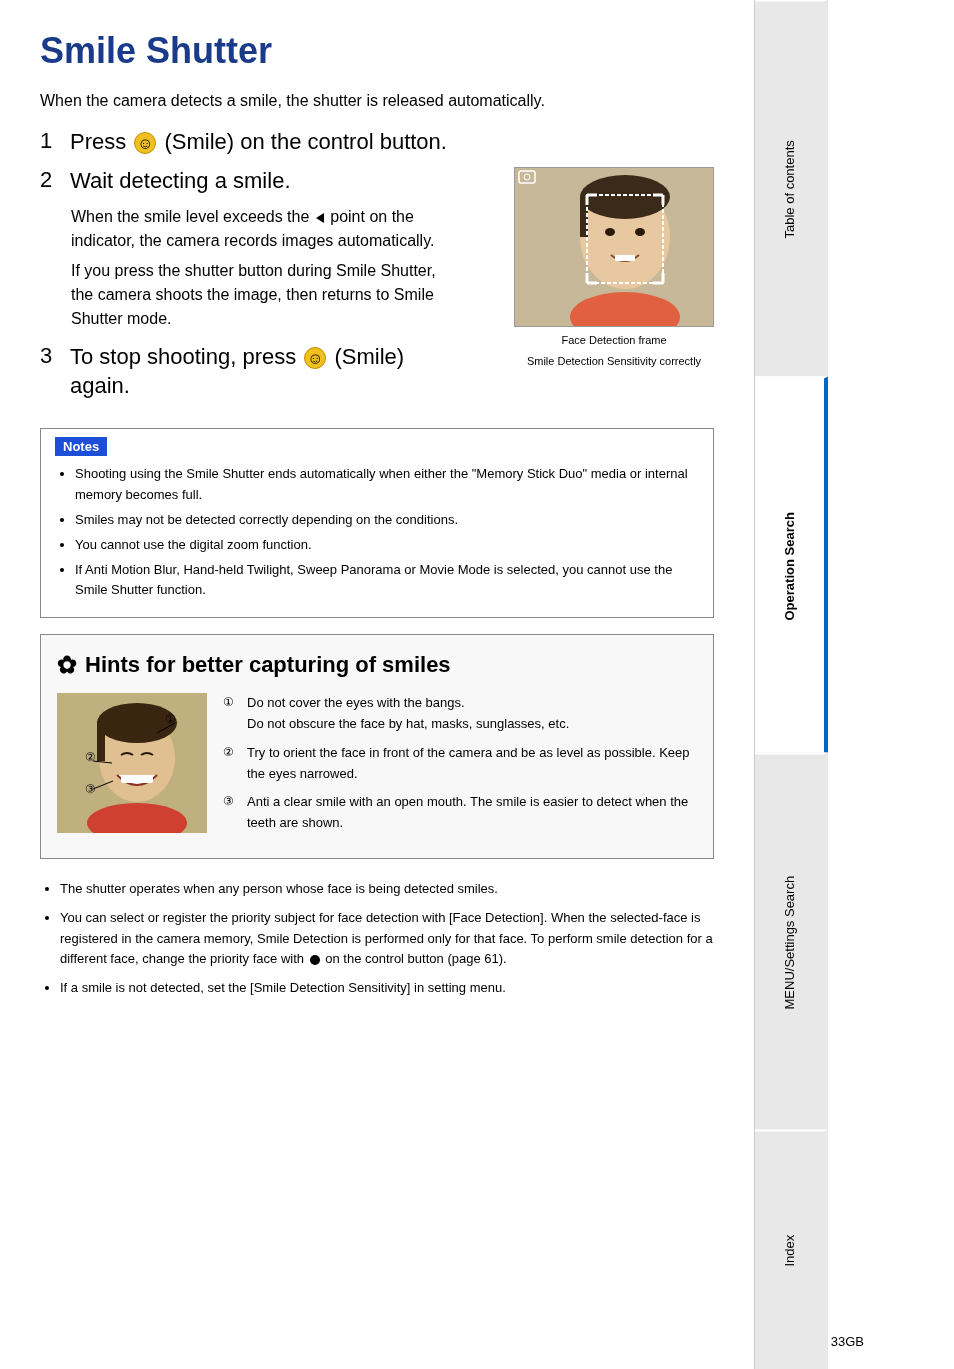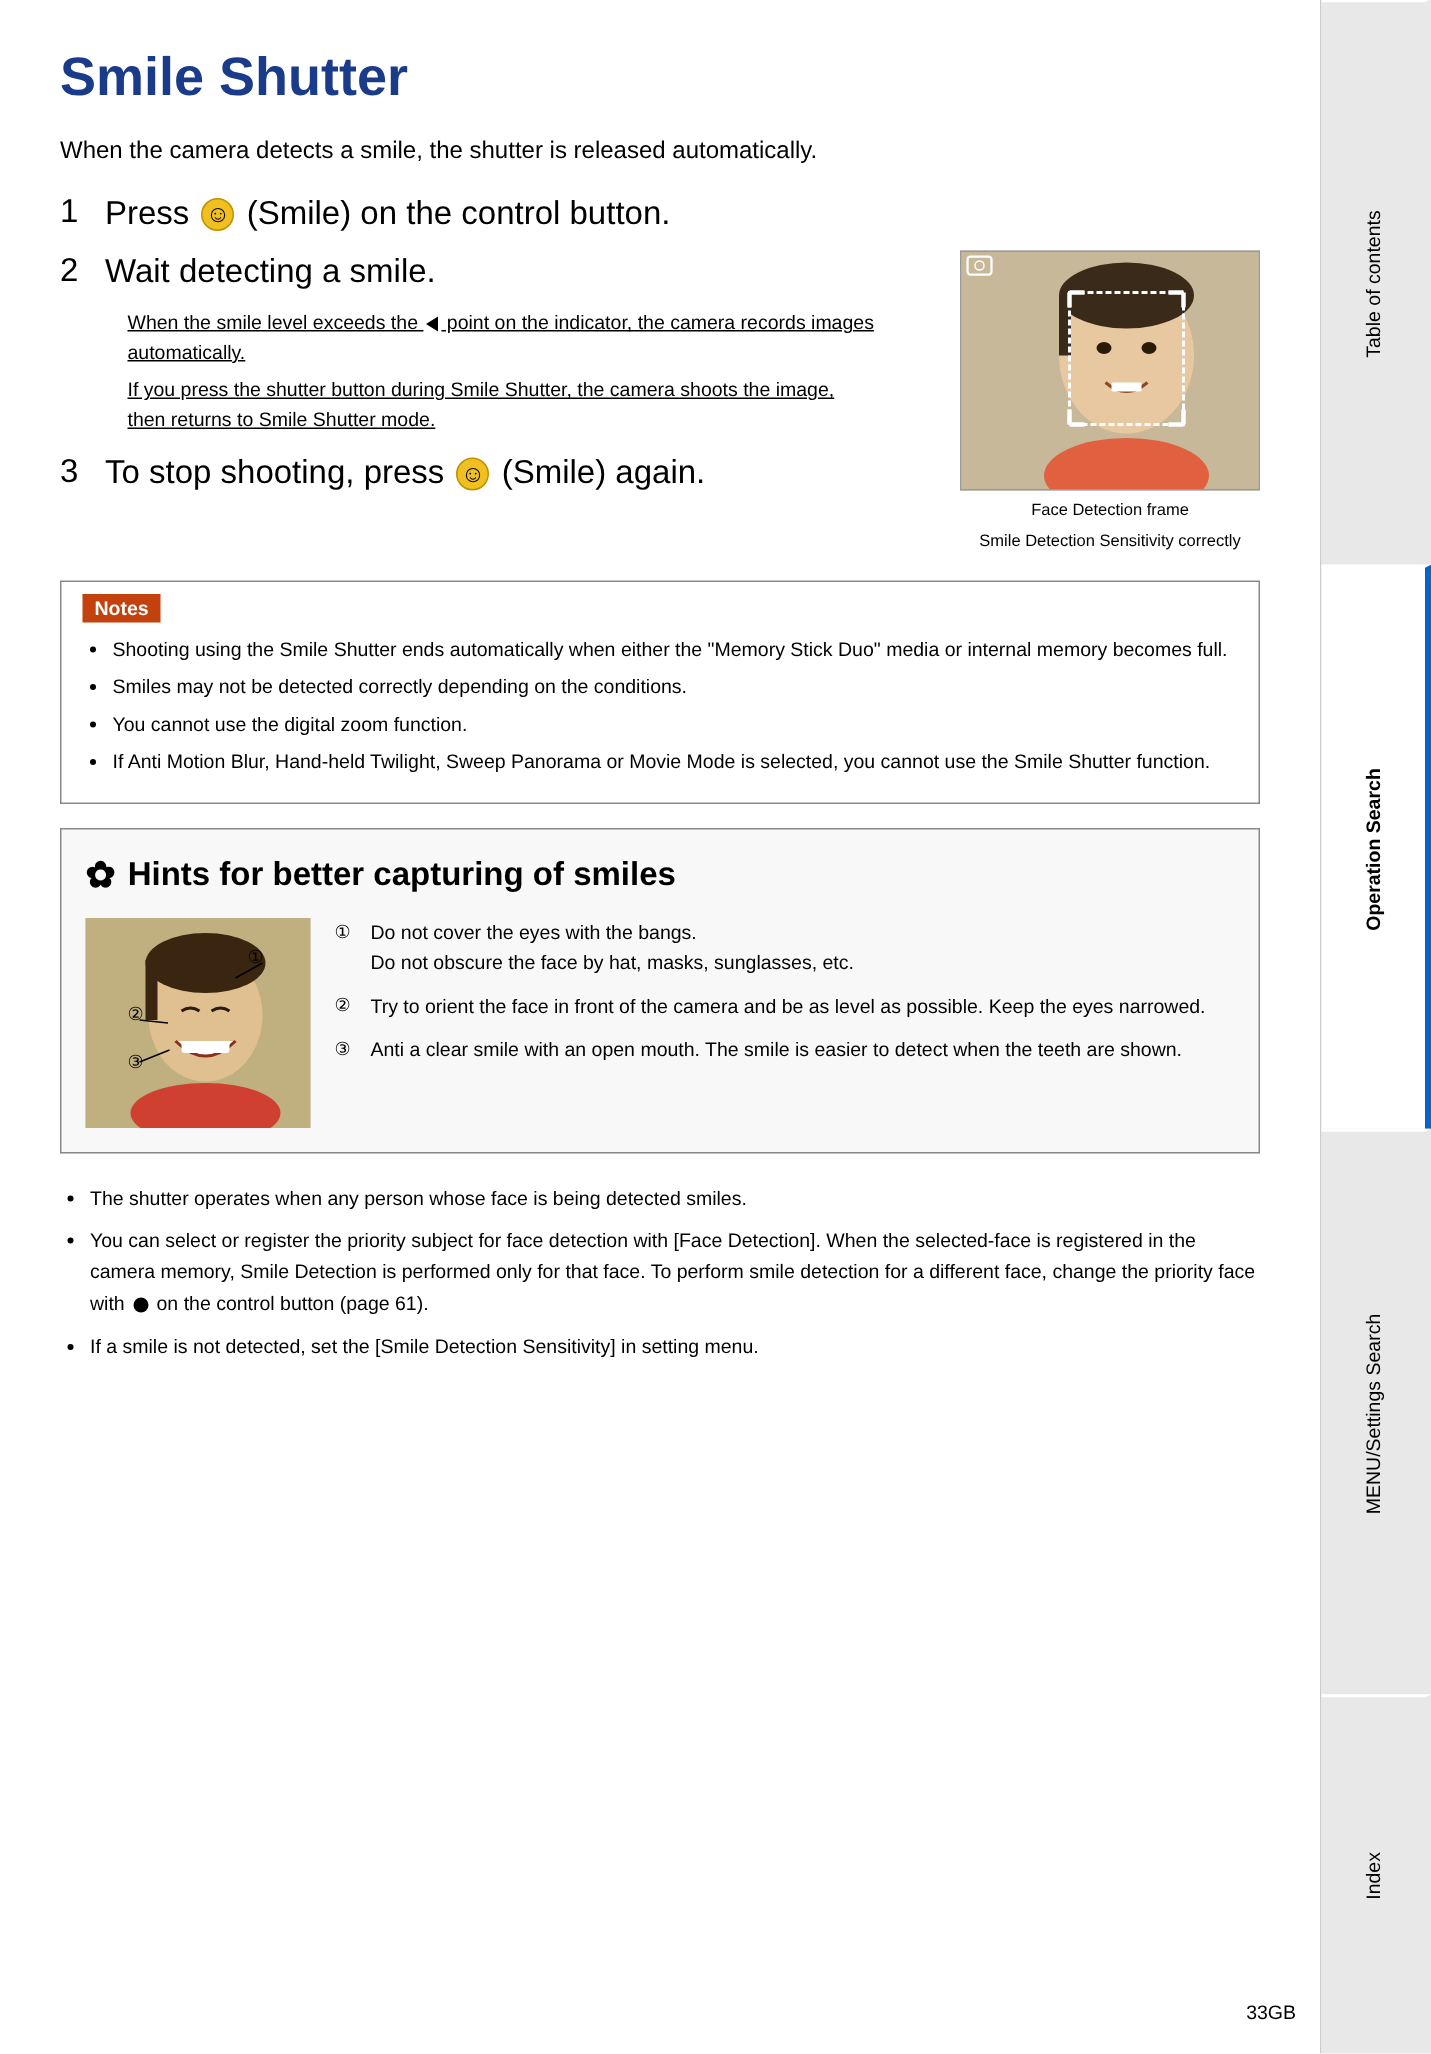--- a/index.html
+++ b/index.html
@@ -10,21 +10,21 @@
       color: #000;
       background: #fff;
       width: 954px;
       min-height: 1369px;
       position: relative;
       overflow-x: hidden;
     }
 
     .page-wrapper {
       display: flex;
-      width: 954px;
+      width: 828px;
       min-height: 1369px;
       border-radius: 27px;
     }
 
     .main-content {
       flex: 1;
       padding: 30px 40px 30px 40px;
       max-width: 880px;
     }
 
@@ -114,26 +114,25 @@
       flex: 1;
     }
 
     .step-right {
       width: 200px;
       flex-shrink: 0;
       margin-left: 36px;
     }
 
     .sub-step-text {
-      font-size: 13px;
+      font-size: 16px;
       color: #000;
       margin-top: 6px;
-      margin-left: 45px;
+      margin-left: 31px;
       line-height: 1.5;
-      text-decoration: underline;
     }
 
     
     .camera-image {
       width: 200px;
       height: 160px;
       background: #d0c8b8;
       border: 1px solid #999;
       display: flex;
       align-items: center;
@@ -156,21 +155,21 @@
     
     .notes-box {
       border: 1px solid #888;
       padding: 8px 14px 12px 14px;
       margin-bottom: 16px;
       background: #fff;
     }
 
     .notes-label {
       display: inline-block;
-      background: #c2410c;
+      background: #1d4ed8;
       color: #fff;
       font-size: 13px;
       font-weight: bold;
       padding: 2px 8px;
       margin-bottom: 8px;
     }
 
     .notes-list {
       list-style: disc;
       padding-left: 20px;

